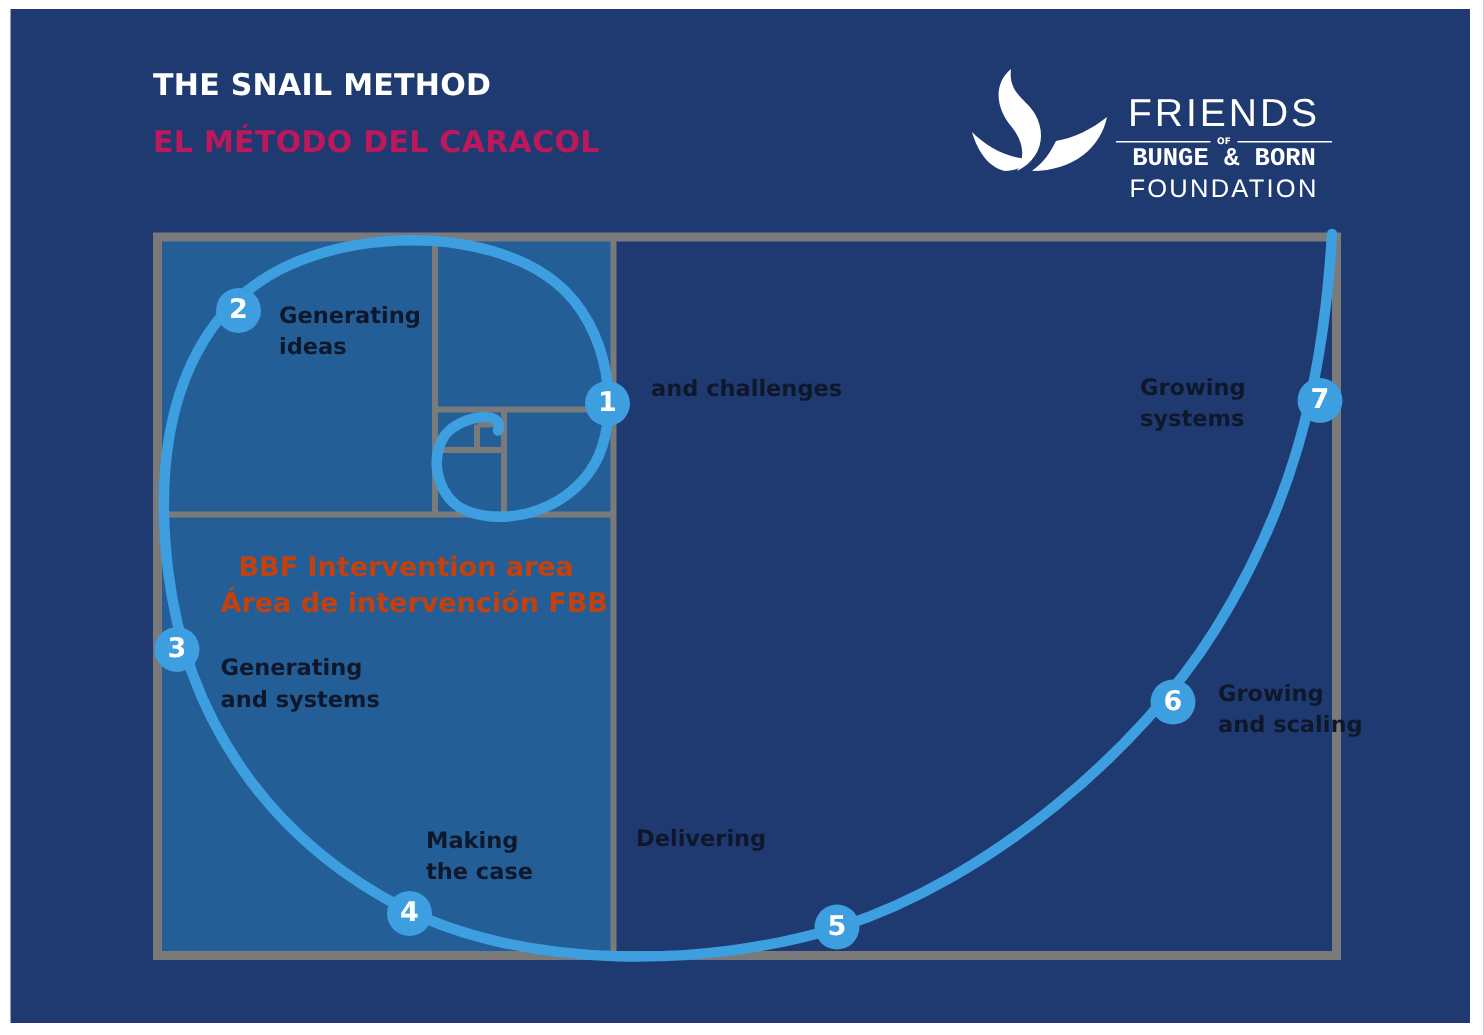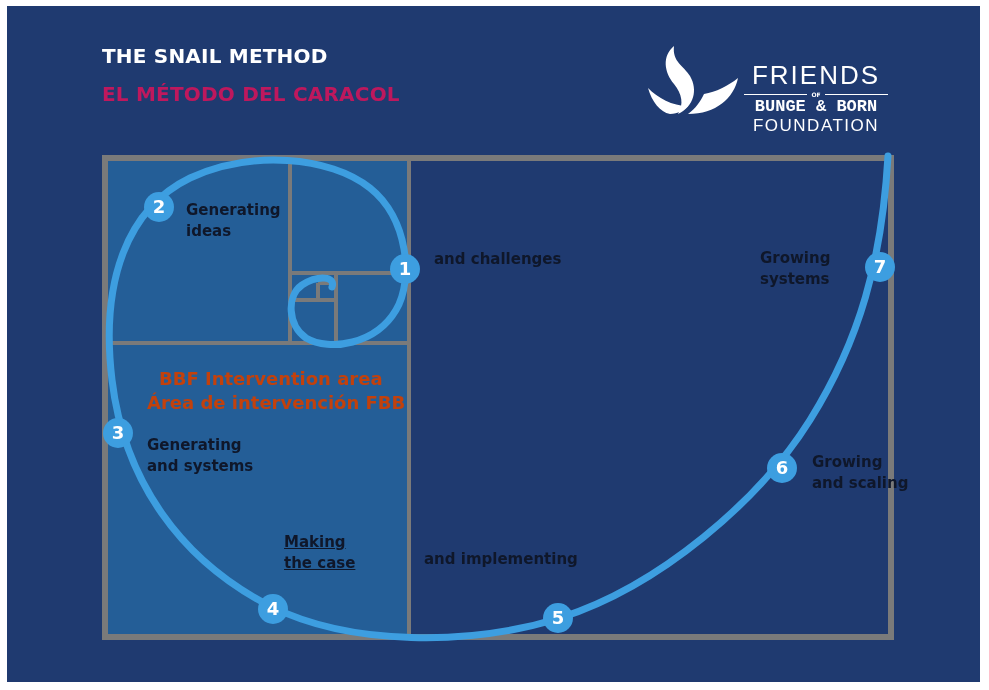--- a/index.html
+++ b/index.html
@@ -92,26 +92,26 @@
   <div>and challenges</div>
 </div>
 <div class="label" style="left:186px;top:200px;width:104px;">
   <div>Generating</div>
   <div>ideas</div>
 </div>
 <div class="label" style="left:147px;top:435px;width:108px;">
   <div>Generating</div>
   <div>and systems</div>
 </div>
-<div class="label" style="left:284px;top:532px;width:86px;text-decoration:underline;">
+<div class="label" style="left:284px;top:550px;width:86px;">
   <div>Making</div>
   <div>the case</div>
 </div>
 <div class="label" style="left:424px;top:549px;width:172px;">
-  <div>and implementing</div>
+  <div>Delivering</div>
 </div>
 <div class="label" style="left:812px;top:452px;width:106px;">
   <div>Growing</div>
   <div>and scaling</div>
 </div>
 <div class="label" style="left:760px;top:248px;width:94px;">
   <div>Growing</div>
   <div>systems</div>
 </div>
 

